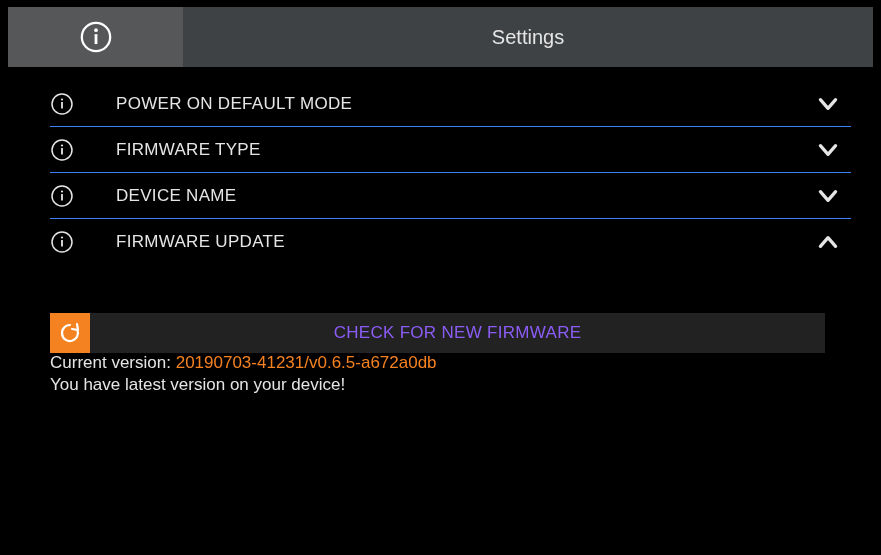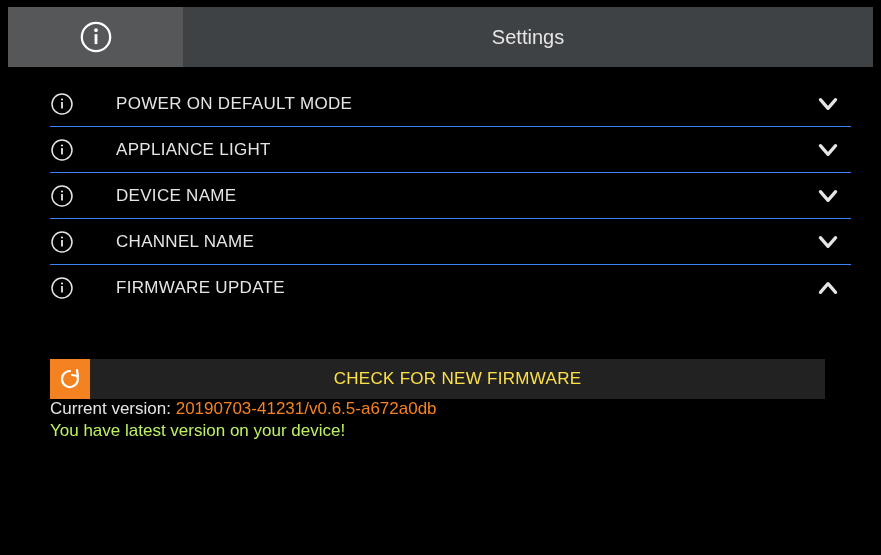--- a/index.html
+++ b/index.html
@@ -10,24 +10,24 @@
   .header-title{flex:1;text-align:center;font-size:20px;color:#e5e5e5}
   .content{padding:14px 22px 0 42px}
   .row{height:46px;border-bottom:1px solid #3b82f6;display:flex;align-items:center;cursor:pointer}
   .row:first-child{border-top:none}
   .row .ic{width:24px;height:24px;flex-shrink:0}
   .row .lbl{margin-left:42px;font-size:17px;letter-spacing:0.3px;color:#e5e5e5;flex:1}
   .row .chev{width:30px;display:flex;align-items:center;justify-content:center;margin-right:8px}
   .fw-section{margin-top:48px}
   .btn-row{display:flex;height:40px}
   .btn-icon{width:40px;height:40px;background:#f58220;display:flex;align-items:center;justify-content:center}
-  .btn-label{flex:1;background:#222;color:#fde047;font-size:17px;display:flex;align-items:center;justify-content:center;letter-spacing:0.3px;margin-right:26px;cursor:pointer}
+  .btn-label{flex:1;background:#222;color:#8b5cf6;font-size:17px;display:flex;align-items:center;justify-content:center;letter-spacing:0.3px;margin-right:26px;cursor:pointer}
   .ver-line{font-size:17px;color:#e5e5e5}
   .ver-link{color:#f58220}
-  .ver-msg{font-size:17px;color:#bef264;margin-top:2px}
+  .ver-msg{font-size:17px;color:#e5e5e5;margin-top:2px}
   svg{display:block}
 </style>
 </head>
 <body>
 
 <div class="wrap">
   <div class="header">
     <div class="header-icon-box">
       <svg width="34" height="34" viewBox="0 0 24 24">
         <circle cx="12" cy="12" r="10" fill="none" stroke="#fff" stroke-width="1.6"></circle>
@@ -57,21 +57,21 @@
     </div>
 
     <div class="row">
       <span class="ic">
         <svg width="24" height="24" viewBox="0 0 24 24">
             <circle cx="12" cy="12" r="10" fill="none" stroke="#e5e5e5" stroke-width="1.5"></circle>
             <circle cx="12" cy="7.5" r="1.1" fill="#e5e5e5"></circle>
             <rect x="11.1" y="10" width="1.8" height="6.5" fill="#e5e5e5"></rect>
           </svg>
       </span>
-      <span class="lbl">APPLIANCE LIGHT</span>
+      <span class="lbl">FIRMWARE TYPE</span>
       <span class="chev">
         <svg width="26" height="26" viewBox="0 0 24 24">
             <path d="M5 8l7 8 7-8" fill="none" stroke="#e5e5e5" stroke-width="3" stroke-linecap="round" stroke-linejoin="round"></path>
           </svg>
       </span>
     </div>
 
 
     <div class="row">
       <span class="ic">
@@ -82,35 +82,20 @@
           </svg>
       </span>
       <span class="lbl">DEVICE NAME</span>
       <span class="chev">
         <svg width="26" height="26" viewBox="0 0 24 24">
             <path d="M5 8l7 8 7-8" fill="none" stroke="#e5e5e5" stroke-width="3" stroke-linecap="round" stroke-linejoin="round"></path>
           </svg>
       </span>
     </div>
 
-    <div class="row">
-      <span class="ic">
-        <svg width="24" height="24" viewBox="0 0 24 24">
-            <circle cx="12" cy="12" r="10" fill="none" stroke="#e5e5e5" stroke-width="1.5"></circle>
-            <circle cx="12" cy="7.5" r="1.1" fill="#e5e5e5"></circle>
-            <rect x="11.1" y="10" width="1.8" height="6.5" fill="#e5e5e5"></rect>
-          </svg>
-      </span>
-      <span class="lbl">CHANNEL NAME</span>
-      <span class="chev">
-        <svg width="26" height="26" viewBox="0 0 24 24">
-            <path d="M5 8l7 8 7-8" fill="none" stroke="#e5e5e5" stroke-width="3" stroke-linecap="round" stroke-linejoin="round"></path>
-          </svg>
-      </span>
-    </div>
 
 
     <div class="row" style="border-bottom:none">
       <span class="ic">
         <svg width="24" height="24" viewBox="0 0 24 24">
             <circle cx="12" cy="12" r="10" fill="none" stroke="#e5e5e5" stroke-width="1.5"></circle>
             <circle cx="12" cy="7.5" r="1.1" fill="#e5e5e5"></circle>
             <rect x="11.1" y="10" width="1.8" height="6.5" fill="#e5e5e5"></rect>
           </svg>
       </span>

